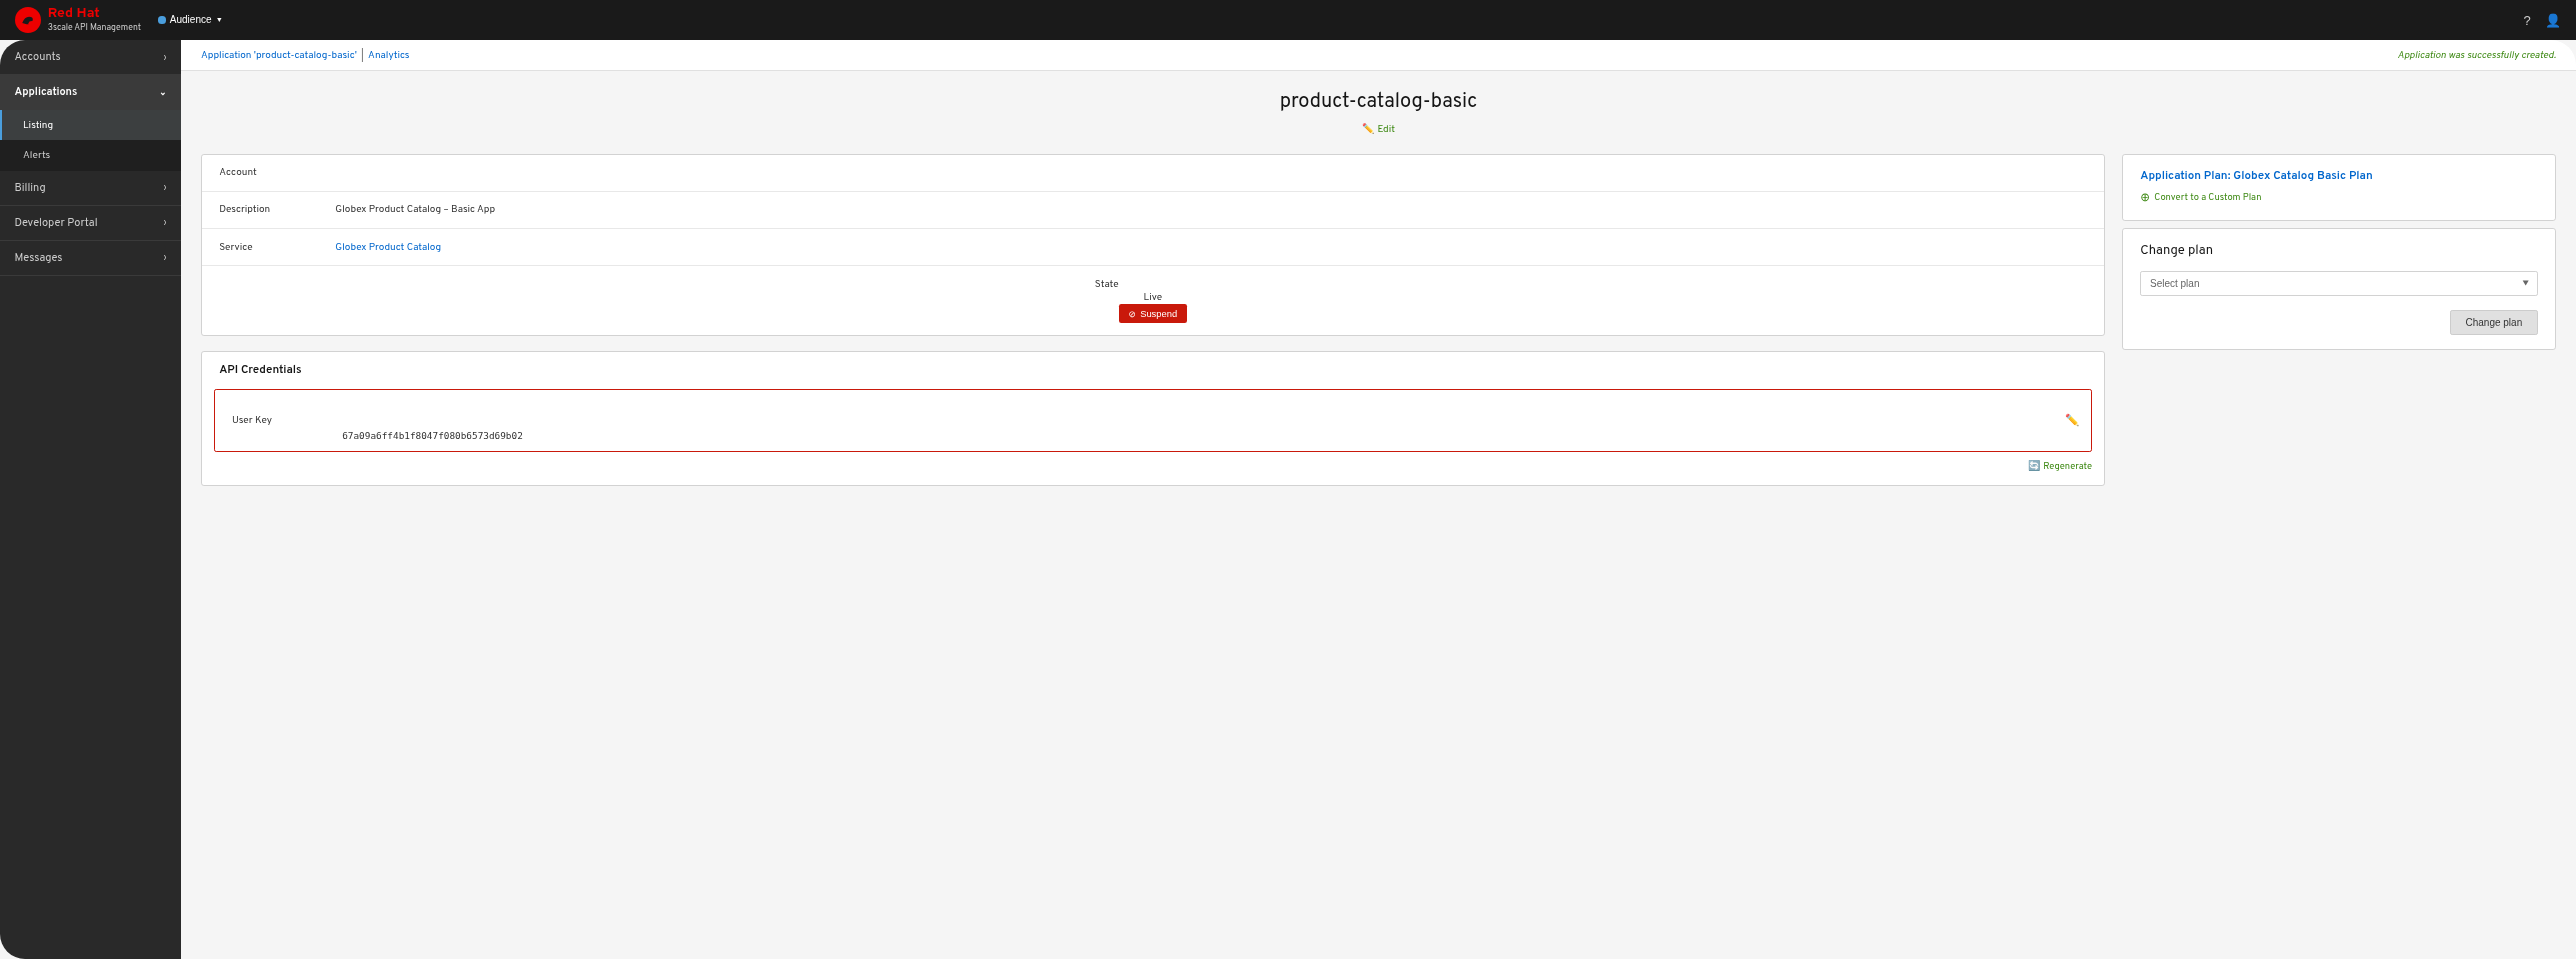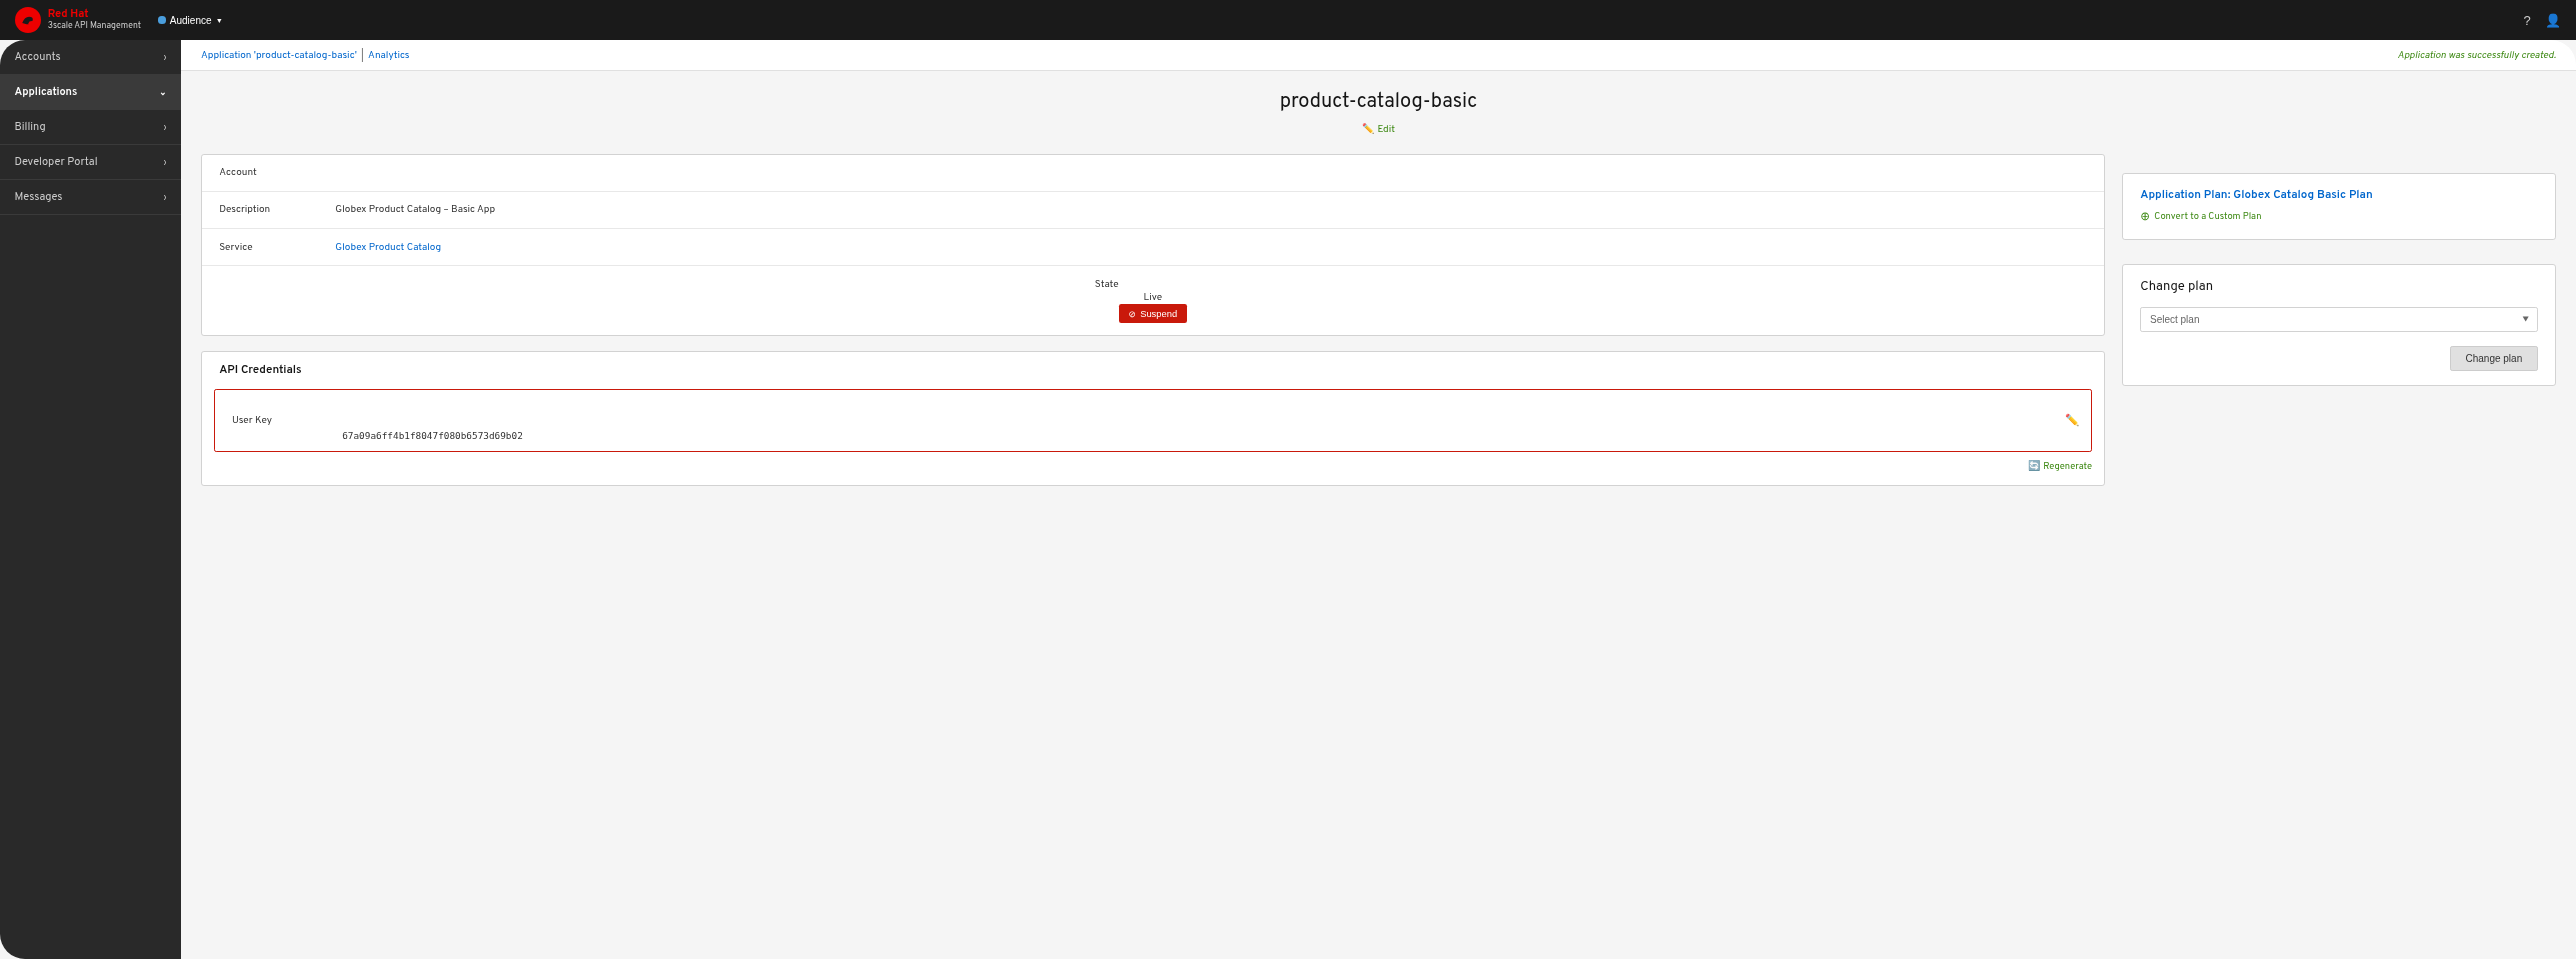--- a/index.html
+++ b/index.html
@@ -13,21 +13,21 @@
       align-items: center;
       padding: 0 14.5px;
       height: 40px;
       flex-shrink: 0;
       justify-content: space-between;
     }
     .top-nav-left { display: flex; align-items: center; gap: 17.3px; }
     .brand { display: flex; align-items: center; gap: 7.2px; }
     .brand-logo { width: 26px; height: 26px; }
     .brand-text { display: flex; flex-direction: column; line-height: 1.2; }
-    .brand-text .red { color: #ee0000; font-weight: bold; font-size: 11px; }
+    .brand-text .red { color: #ee0000; font-weight: bold; font-size: 14px; }
     .brand-text .sub { color: #ccc; font-size: 8.7px; }
     .audience-selector {
       display: flex; align-items: center; gap: 4.3px;
       color: #fff; cursor: pointer; font-size: 10px;
       background: transparent; border: none;
     }
     .audience-dot { width: 7.2px; height: 7.2px; background: #4a9edd; border-radius: 50%; display: inline-block; }
     .chevron-down { font-size: 7.2px; }
     .top-nav-right { display: flex; align-items: center; gap: 14.5px; }
     .nav-icon-btn { background: transparent; border: none; color: #ccc; cursor: pointer; font-size: 13px; }
@@ -95,21 +95,21 @@
     }
     .edit-link {
       color: #3e8914; text-decoration: none; font-size: 10px;
       display: flex; align-items: center; gap: 2.9px;
     }
     .edit-icon { font-size: 10px; }
 
     
     .two-col { display: flex; gap: 17.3px; }
     .col-main { flex: 1; display: flex; flex-direction: column; gap: 14.5px; }
-    .col-side { width: 434px; display: flex; flex-direction: column; gap: 24px; margin-top: 19px; }
+    .col-side { width: 434px; display: flex; flex-direction: column; gap: 7px; }
 
     
     .card {
       background: #fff;
       border: 0.7px solid #d2d2d2;
       border-radius: 2.9px;
       overflow: hidden;
     }
 
     
@@ -223,20 +223,28 @@
 <div class="layout">
 
   <aside class="sidebar">
     <div class="sidebar-item">
       <span>Accounts</span>
       <span class="chevron">›</span>
     </div>
     <div class="sidebar-item active-parent">
       <span>Applications</span>
       <span class="chevron">⌄</span>
+    </div>
+    <div class="sidebar-sub">
+      <div class="sidebar-sub-item active">
+        <span>Listing</span>
+      </div>
+      <div class="sidebar-sub-item">
+        <span>Alerts</span>
+      </div>
     </div>
     <div class="sidebar-item">
       <span>Billing</span>
       <span class="chevron">›</span>
     </div>
     <div class="sidebar-item">
       <span>Developer Portal</span>
       <span class="chevron">›</span>
     </div>
     <div class="sidebar-item">

